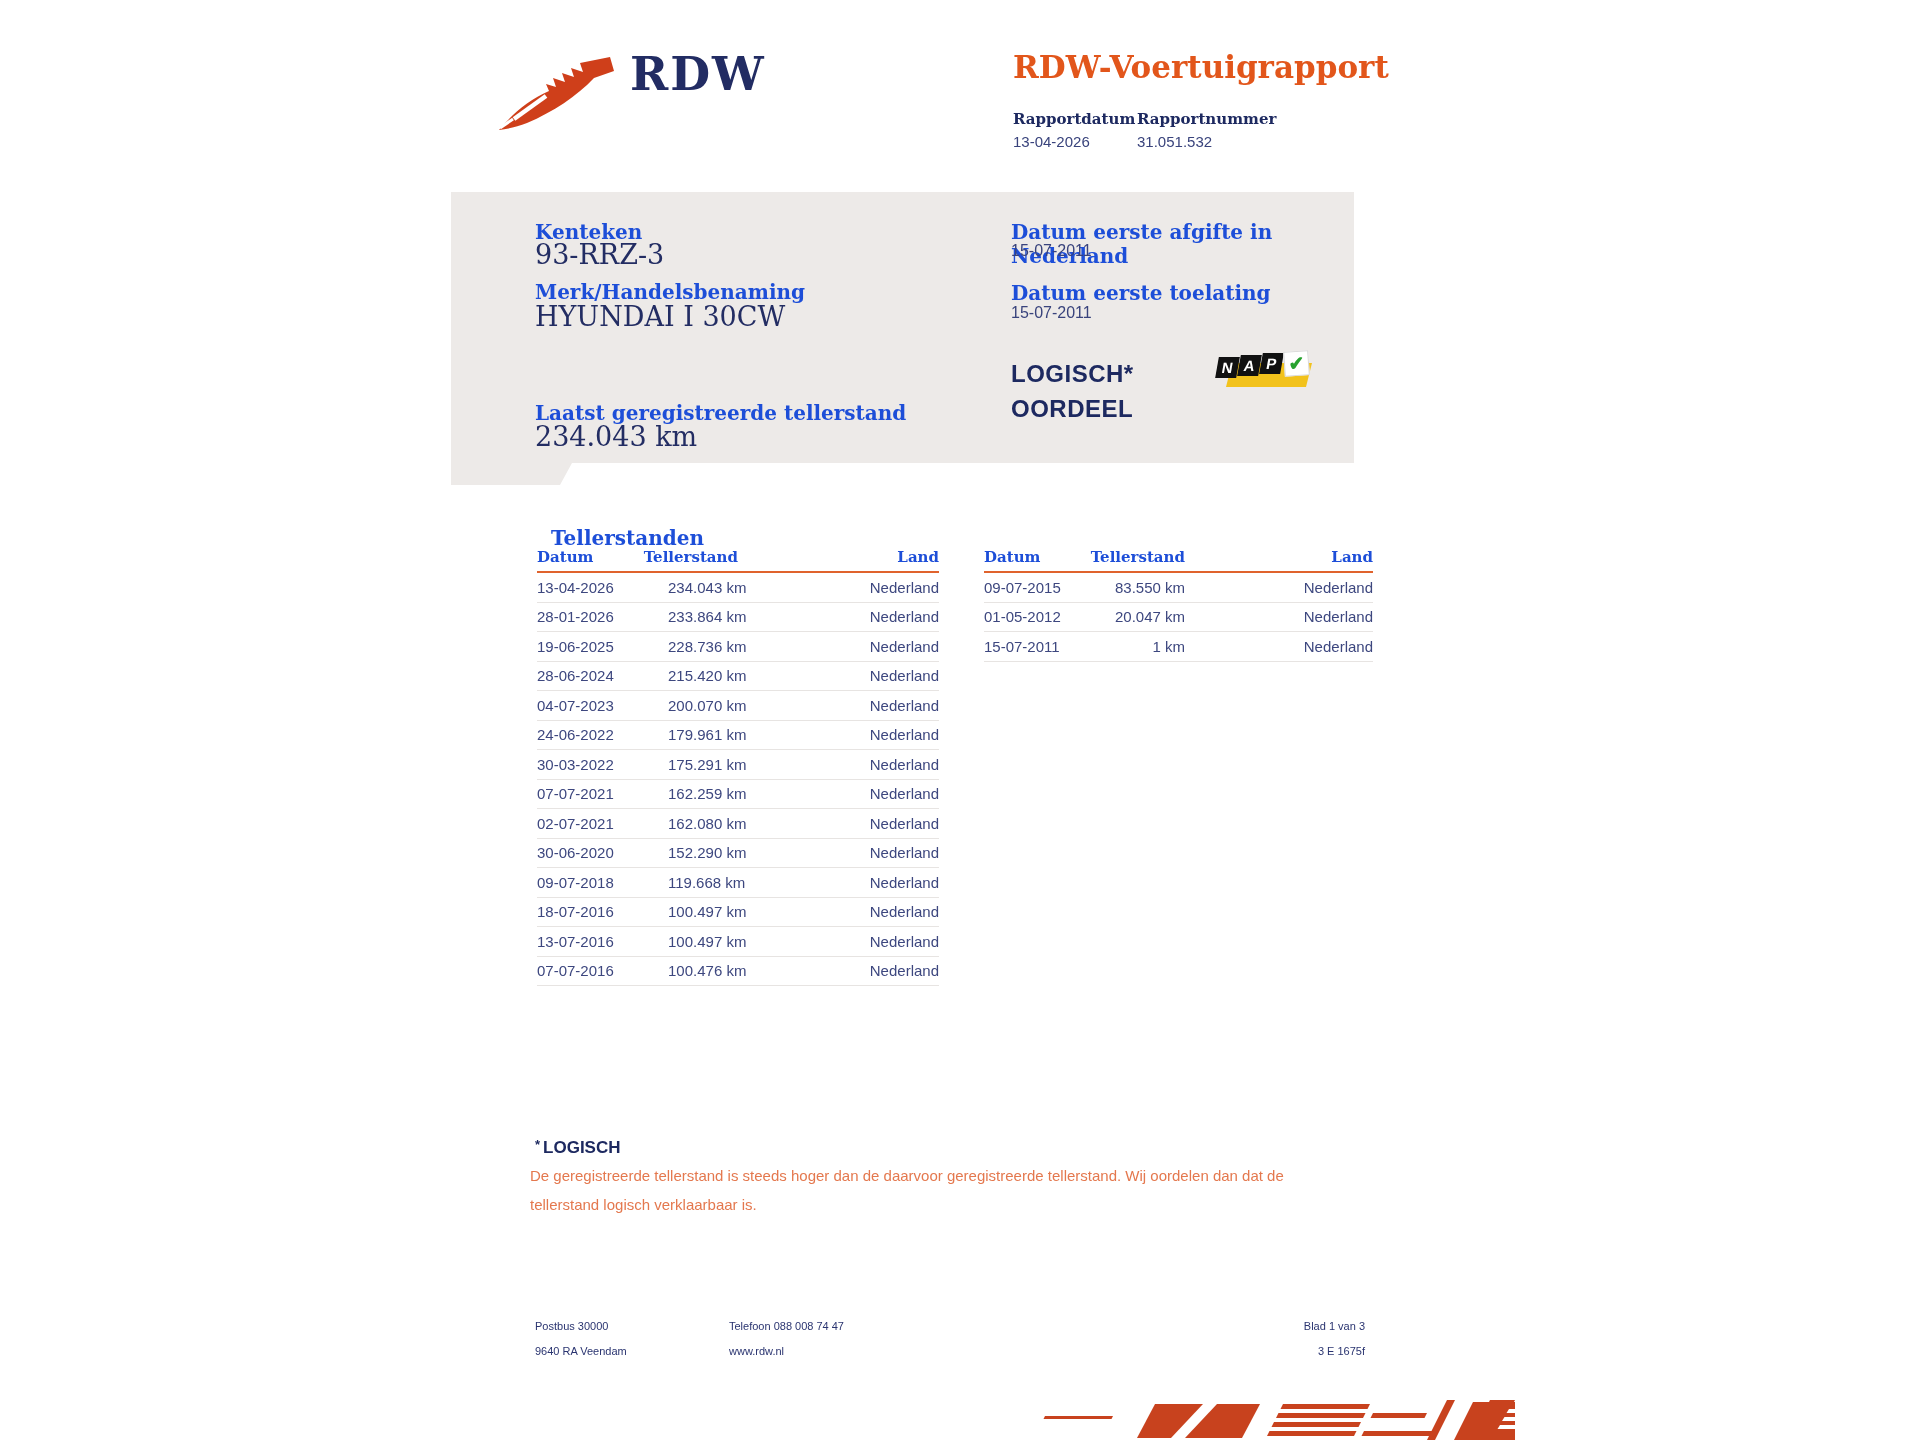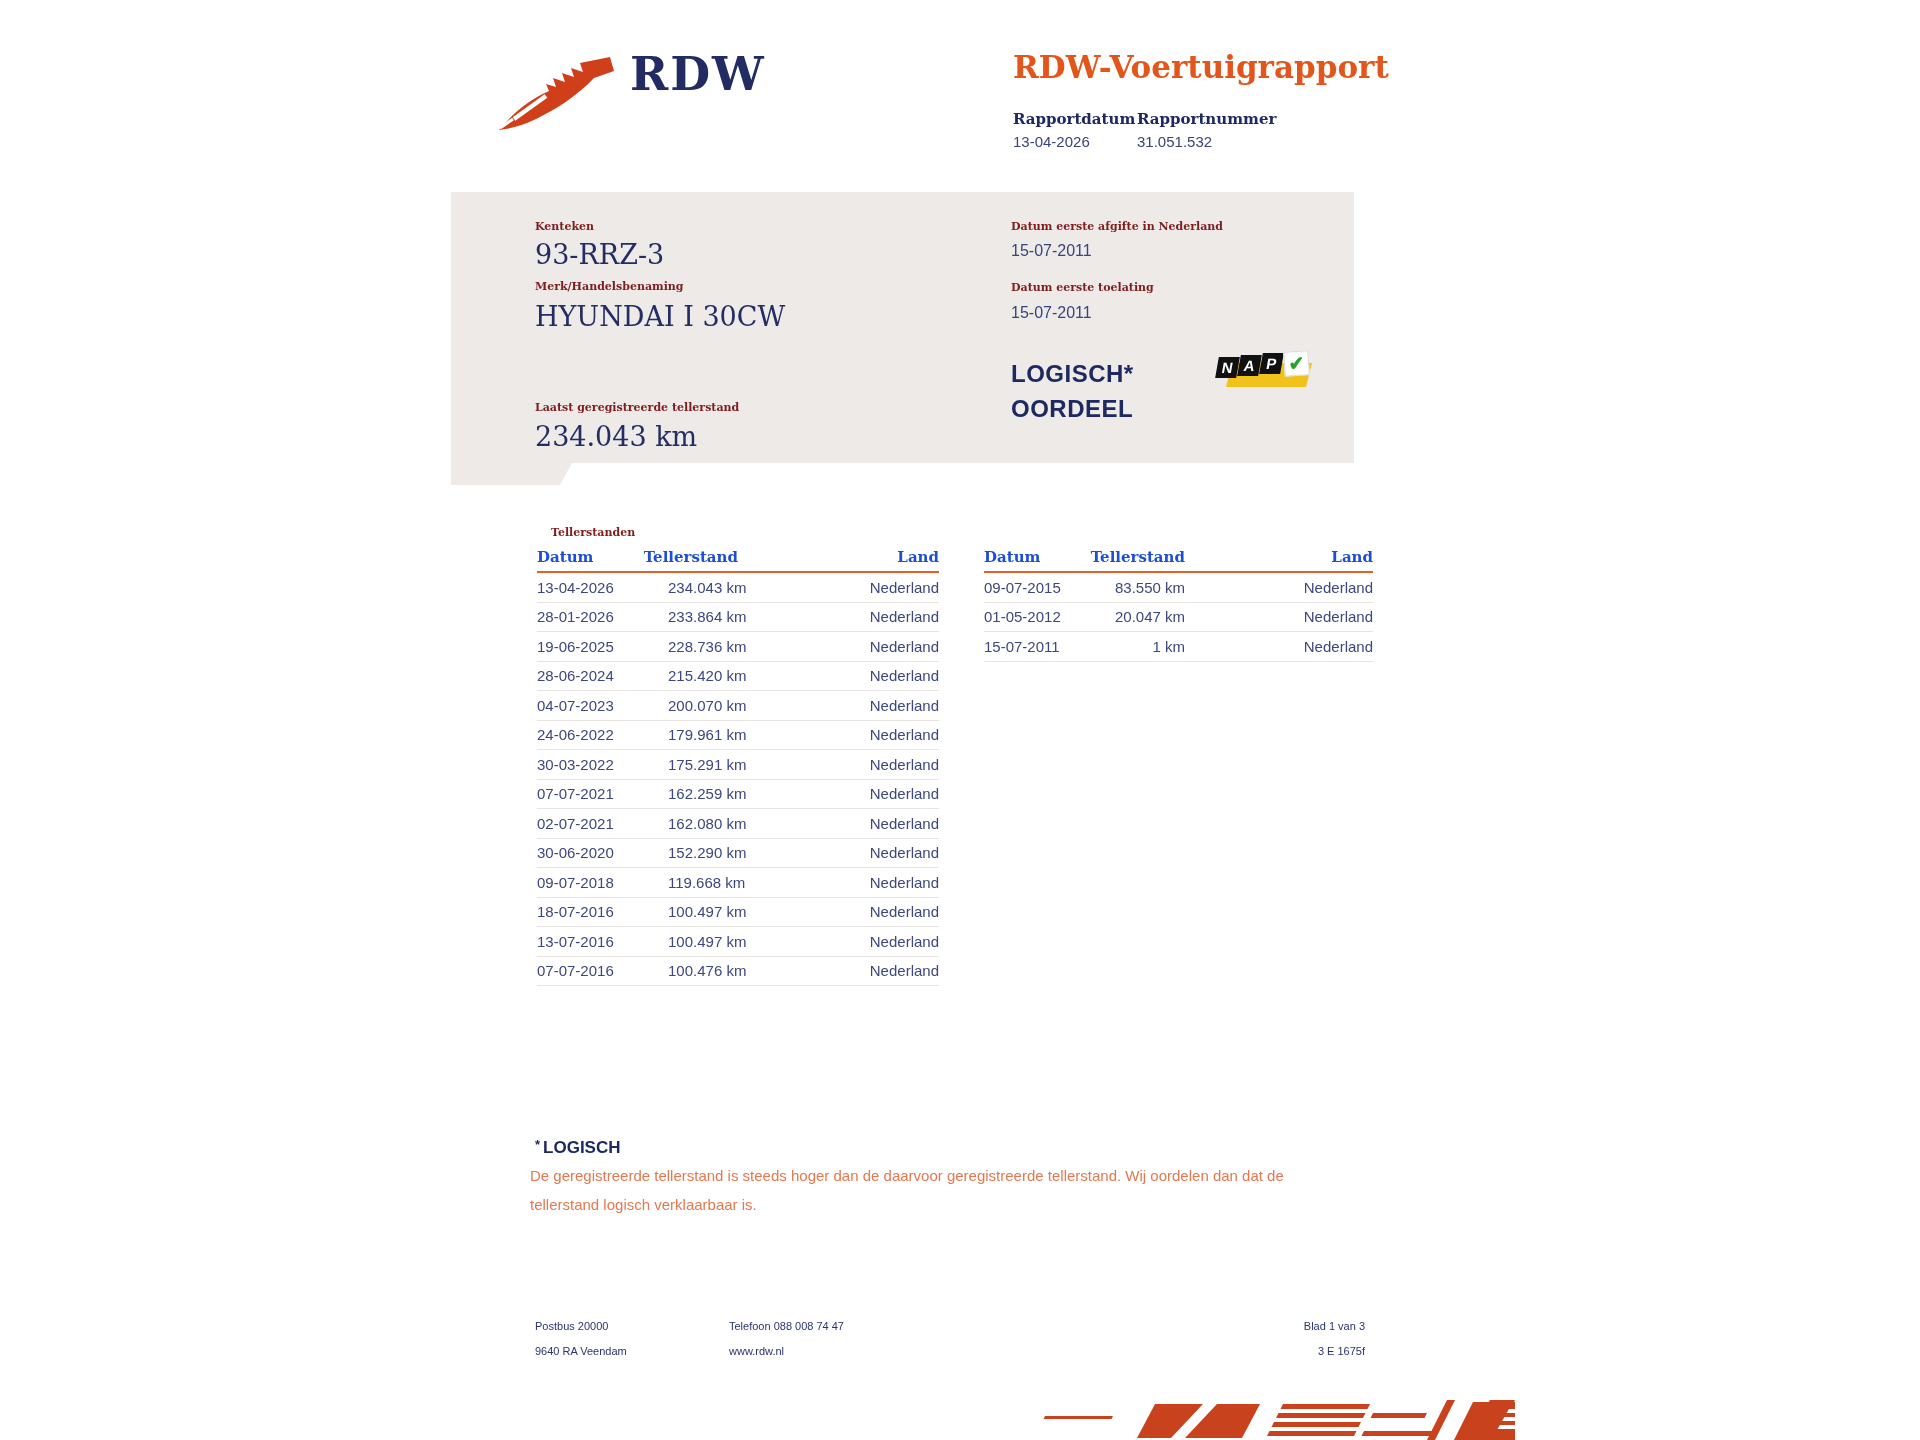--- a/index.html
+++ b/index.html
@@ -15,21 +15,21 @@
   .meta-label{font-family:"DejaVu Serif",serif;font-weight:bold;font-size:15px;color:#1d2960;}
   .meta-value{font-size:15px;color:#39437c;}
   .meta-date-label{left:1013px;top:110px;}
   .meta-date-value{left:1013px;top:133px;}
   .meta-num-label{left:1137px;top:110px;}
   .meta-num-value{left:1137px;top:133px;}
 
   
   .panel{left:451px;top:192px;width:903px;height:293px;background:#edeae8;
          clip-path:polygon(0 0,100% 0,100% 271px,121px 271px,109px 293px,0 293px);}
-  .f-label{font-family:"DejaVu Serif",serif;font-weight:bold;font-size:11px;color:#7f1d1d;}
+  .f-label{font-family:"DejaVu Serif",serif;font-weight:bold;font-size:20px;color:#1d4ed8;}
   .f-value-lg{font-family:"DejaVu Serif",serif;font-size:27px;line-height:30px;color:#232d63;}
   .f-value-sm{font-size:16px;color:#39437c;}
   .oordeel{left:560px;top:164px;font-size:24px;line-height:35px;font-weight:bold;
            color:#1d2960;letter-spacing:.5px;}
 
   
   .nap{left:766px;top:158px;width:94px;height:40px;}
   .nap-yellow{position:absolute;left:12px;top:13px;width:80px;height:24px;background:#f2c21c;
               transform:skewX(-14deg);}
   .nap-letter{position:absolute;width:21px;height:21px;background:#111111;color:#ffffff;
@@ -222,21 +222,21 @@
         </div>
       </div>
   </div>
 
   <div class="abs logisch-heading">
     <span class="star">*</span><span>LOGISCH</span>
   </div>
   <div class="abs logisch-body">De geregistreerde tellerstand is steeds hoger dan de daarvoor geregistreerde tellerstand. Wij oordelen dan dat de tellerstand logisch verklaarbaar is.</div>
 
   <div class="abs footer-col fc1">
-    <div>Postbus 20000</div>
+    <div>Postbus 30000</div>
     <div>9640 RA Veendam</div>
   </div>
   <div class="abs footer-col fc2">
     <div>Telefoon 088 008 74 47</div>
     <div>www.rdw.nl</div>
   </div>
   <div class="abs footer-col fc3">
     <div>Blad 1 van 3</div>
     <div>3 E 1675f</div>
   </div>

